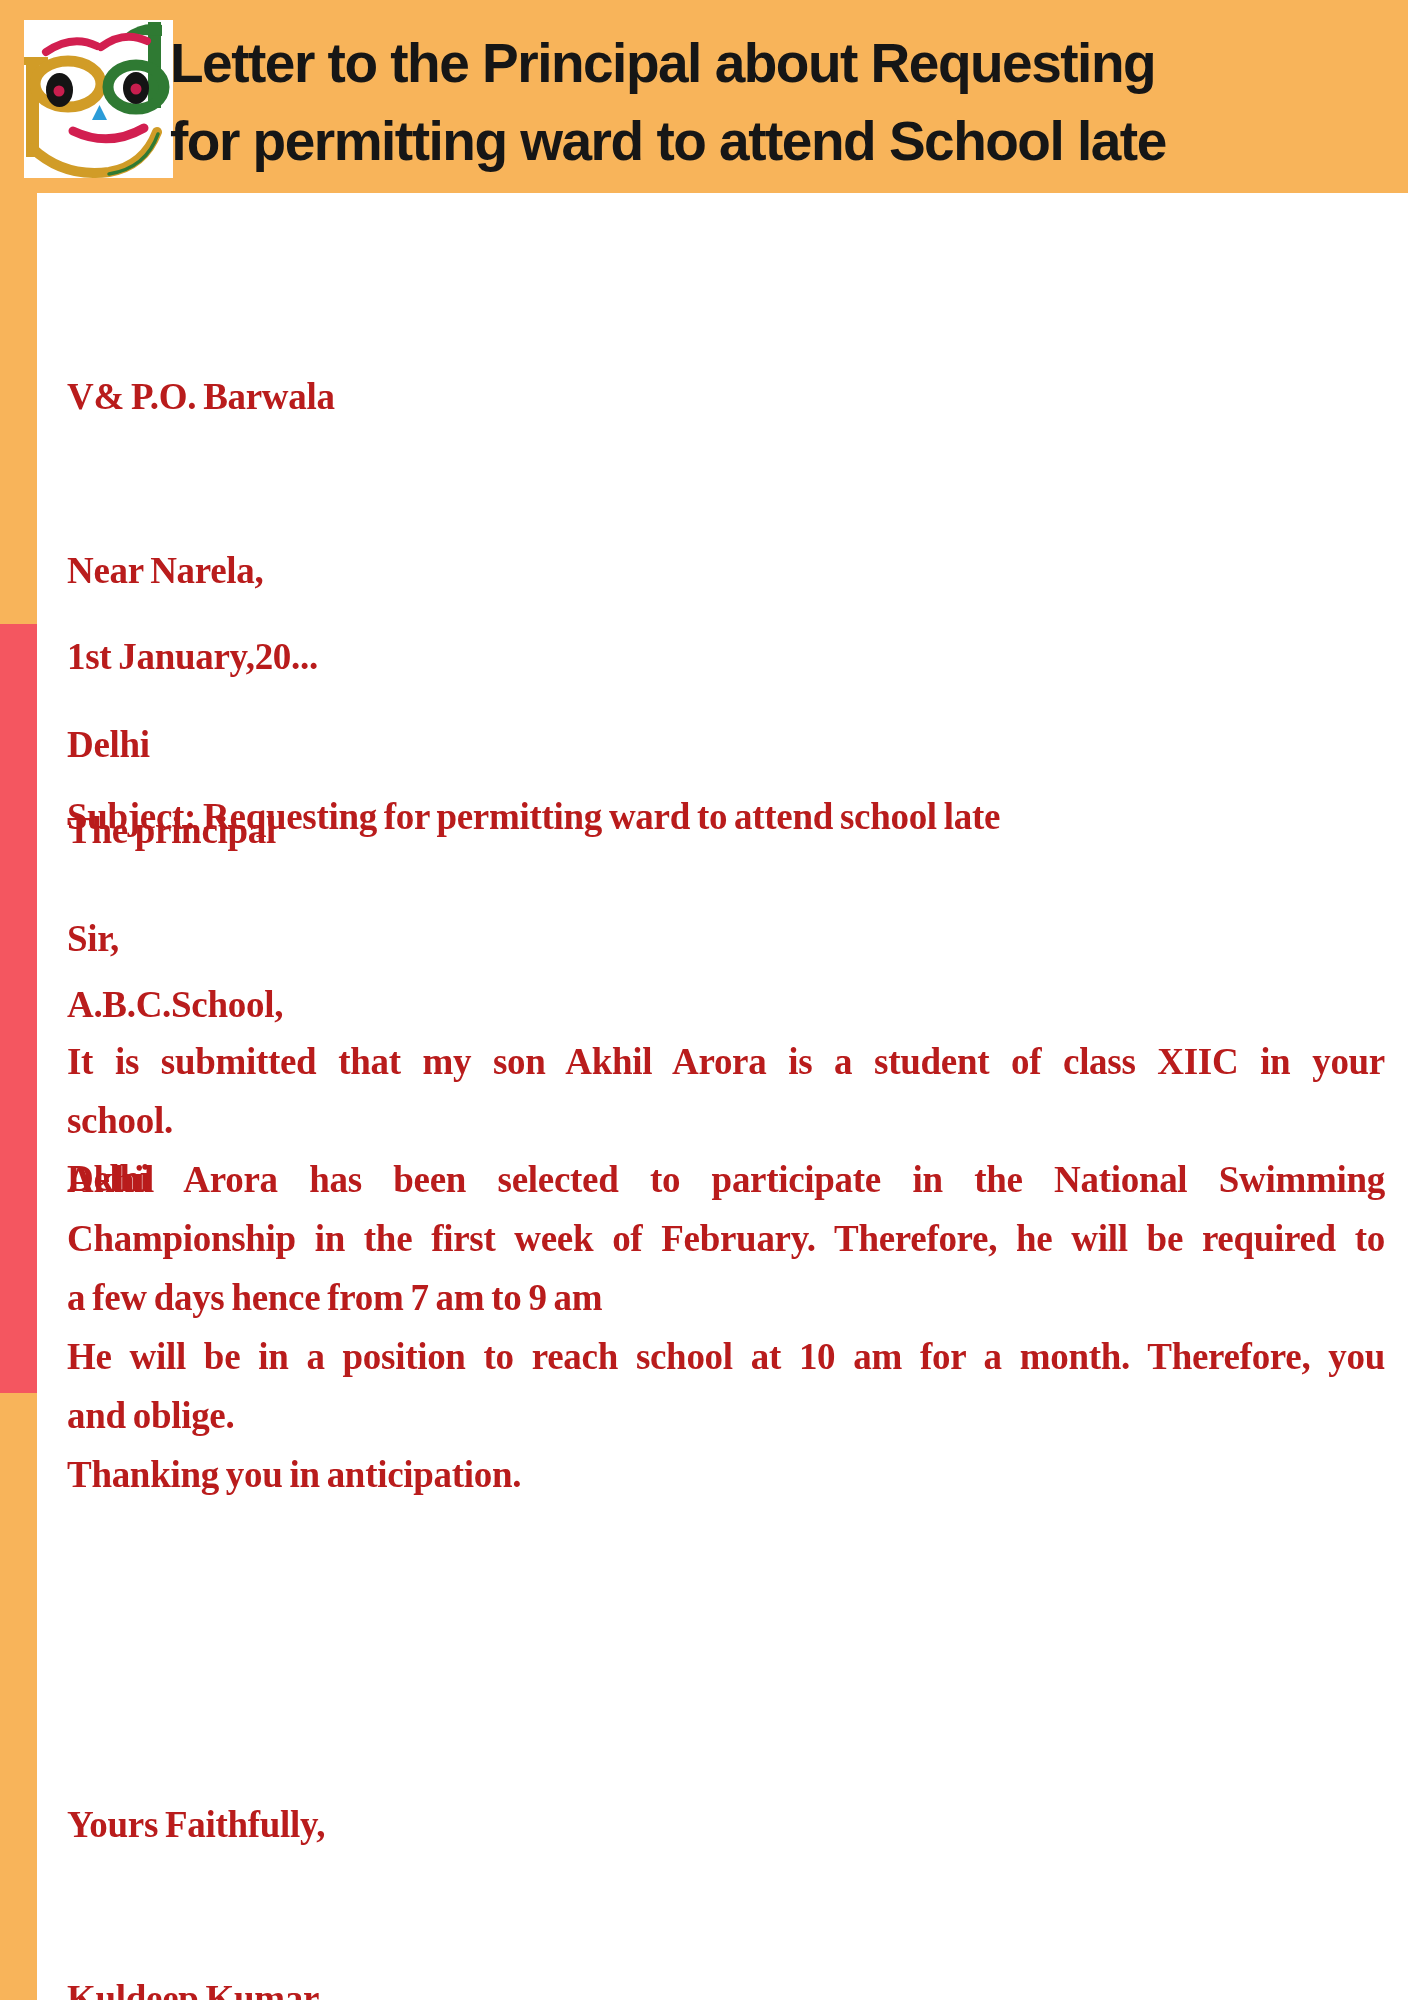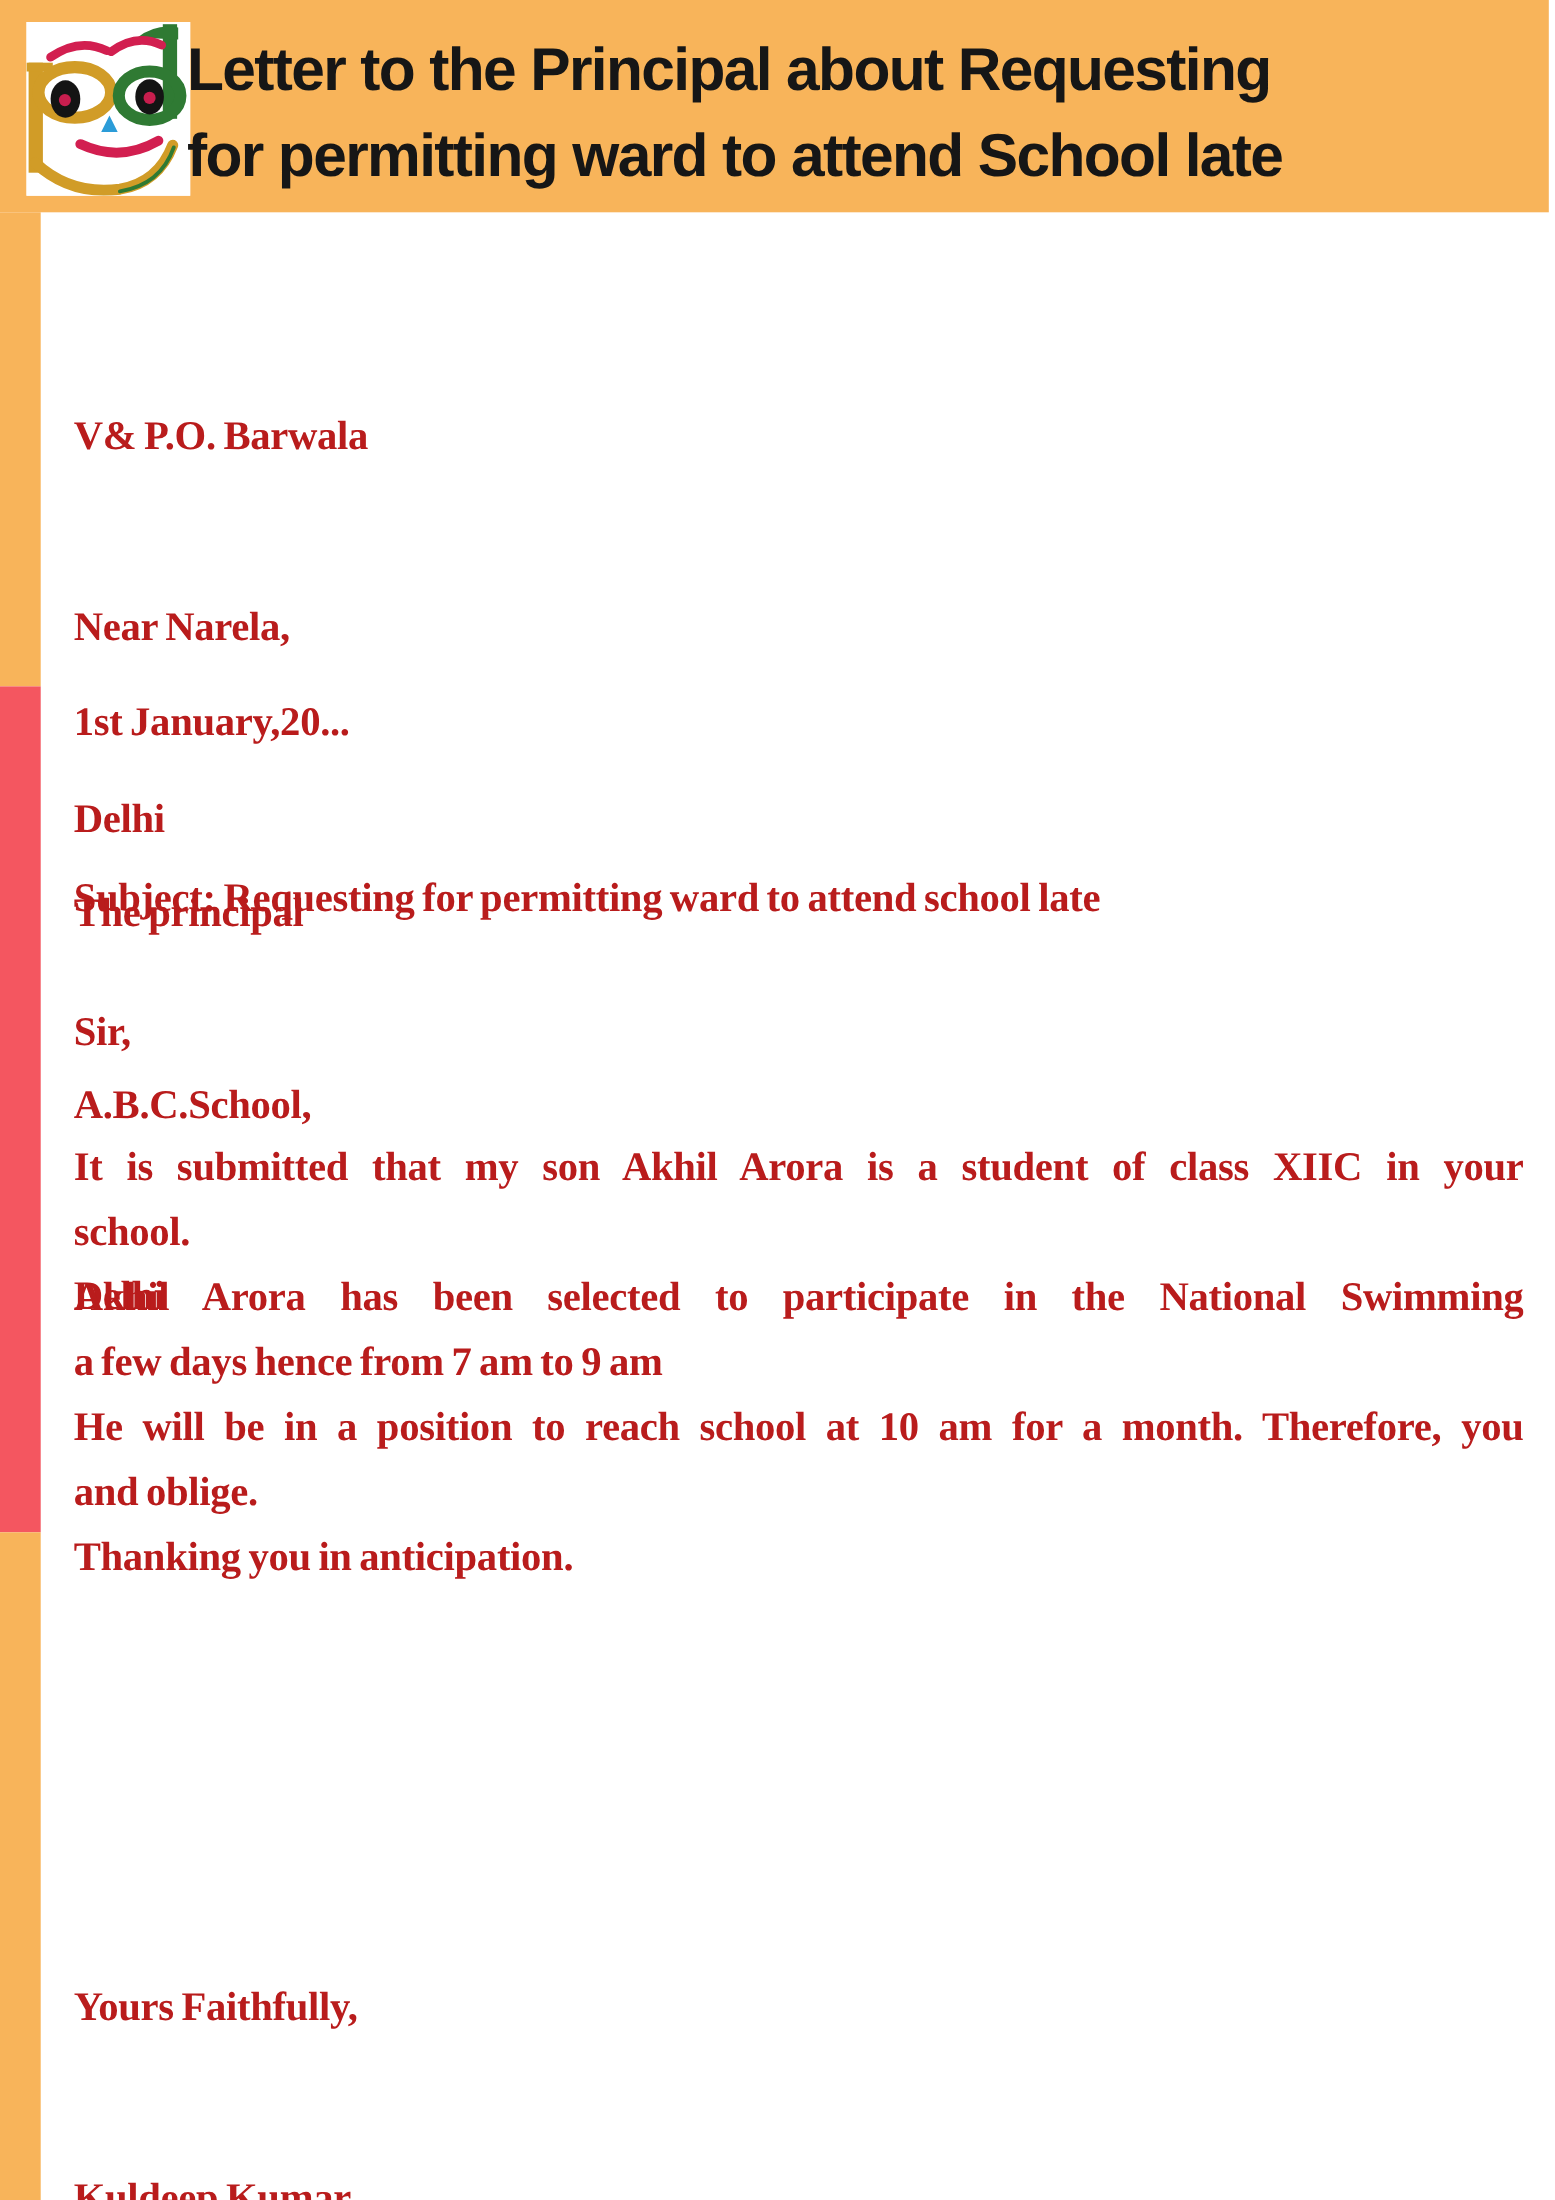--- a/index.html
+++ b/index.html
@@ -104,20 +104,21 @@
   </div>
 
   <div class="tb" id="subject">Subject: Requesting for permitting ward to attend school late</div>
 
   <div class="tb" id="salutation">Sir,</div>
 
   <div class="tb" id="body">
     <div class="bline j">It is submitted that my son Akhil Arora is a student of class XIIC in your</div>
     <div class="bline">school.</div>
     <div class="bline j">Akhil Arora has been selected to participate in the National Swimming</div>
+    <div class="bline j">Championship in the first week of February. Therefore, he will be required to</div>
     <div class="bline">a few days hence from 7 am to 9 am</div>
     <div class="bline j">He will be in a position to reach school at 10 am for a month. Therefore, you</div>
     <div class="bline">and oblige.</div>
     <div class="bline">Thanking you in anticipation.</div>
   </div>
 
   <div class="tb" id="closing">
     <div>Yours Faithfully,</div>
     <div>Kuldeep Kumar</div>
     

